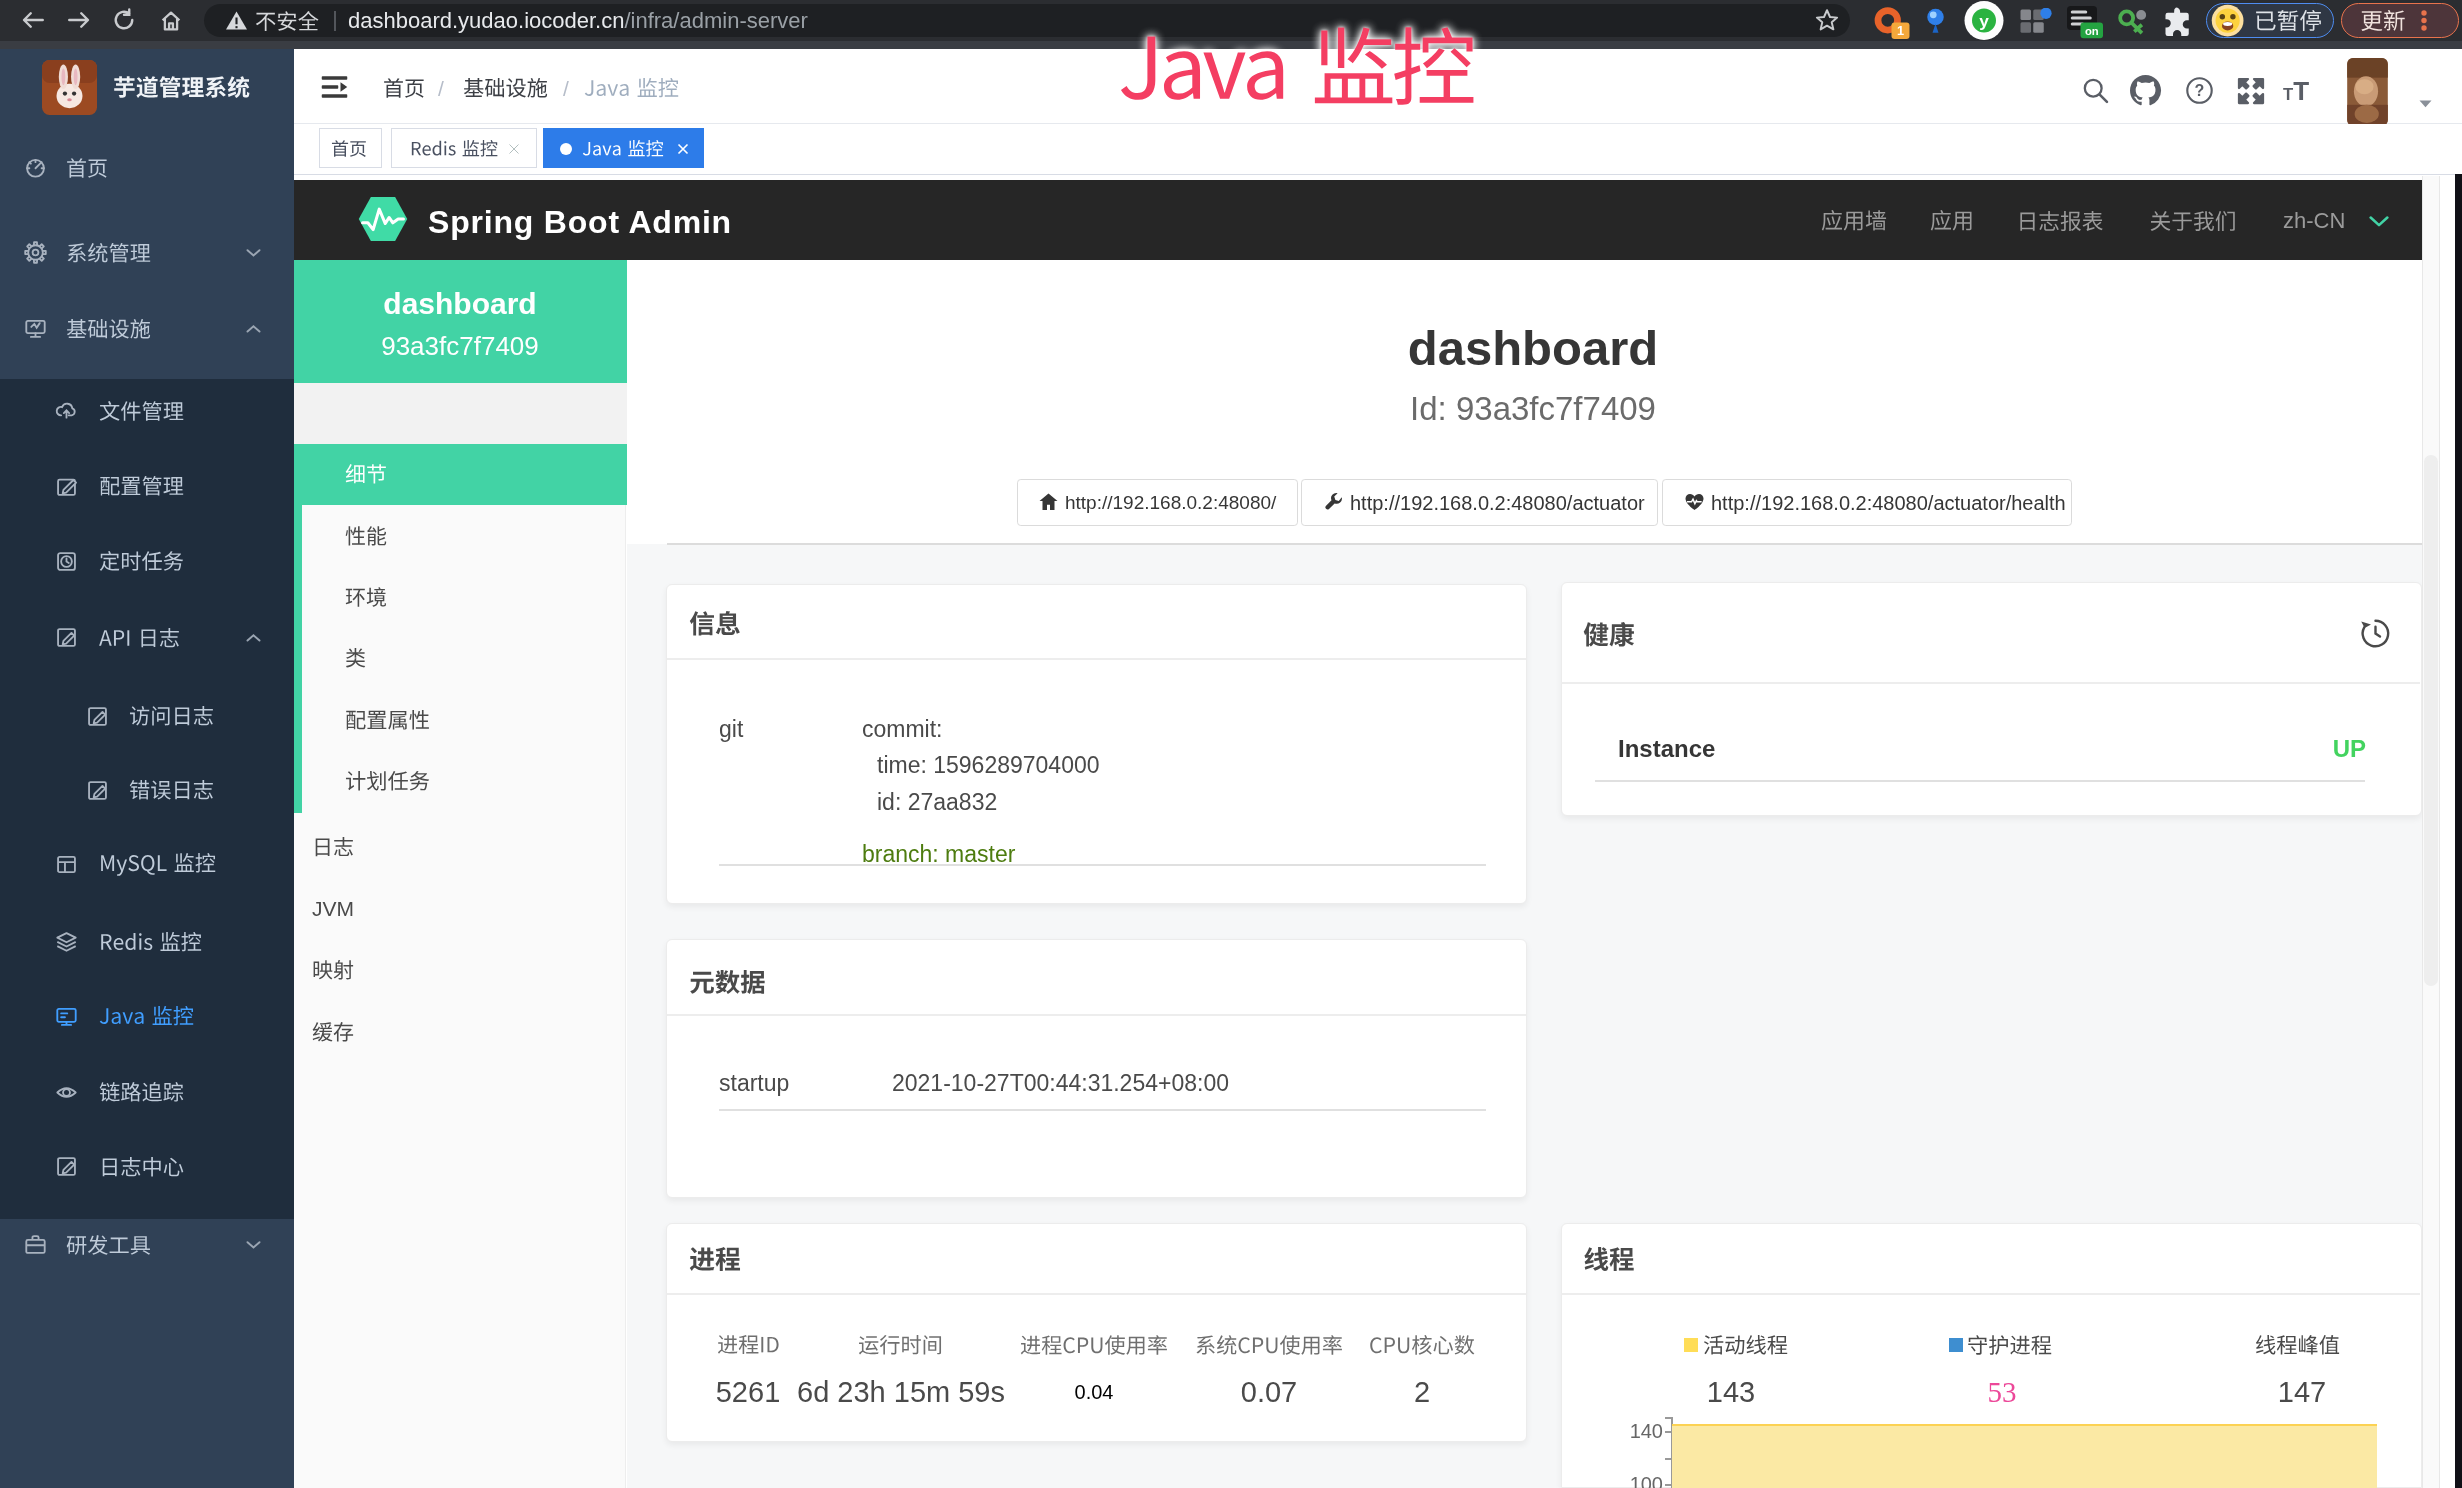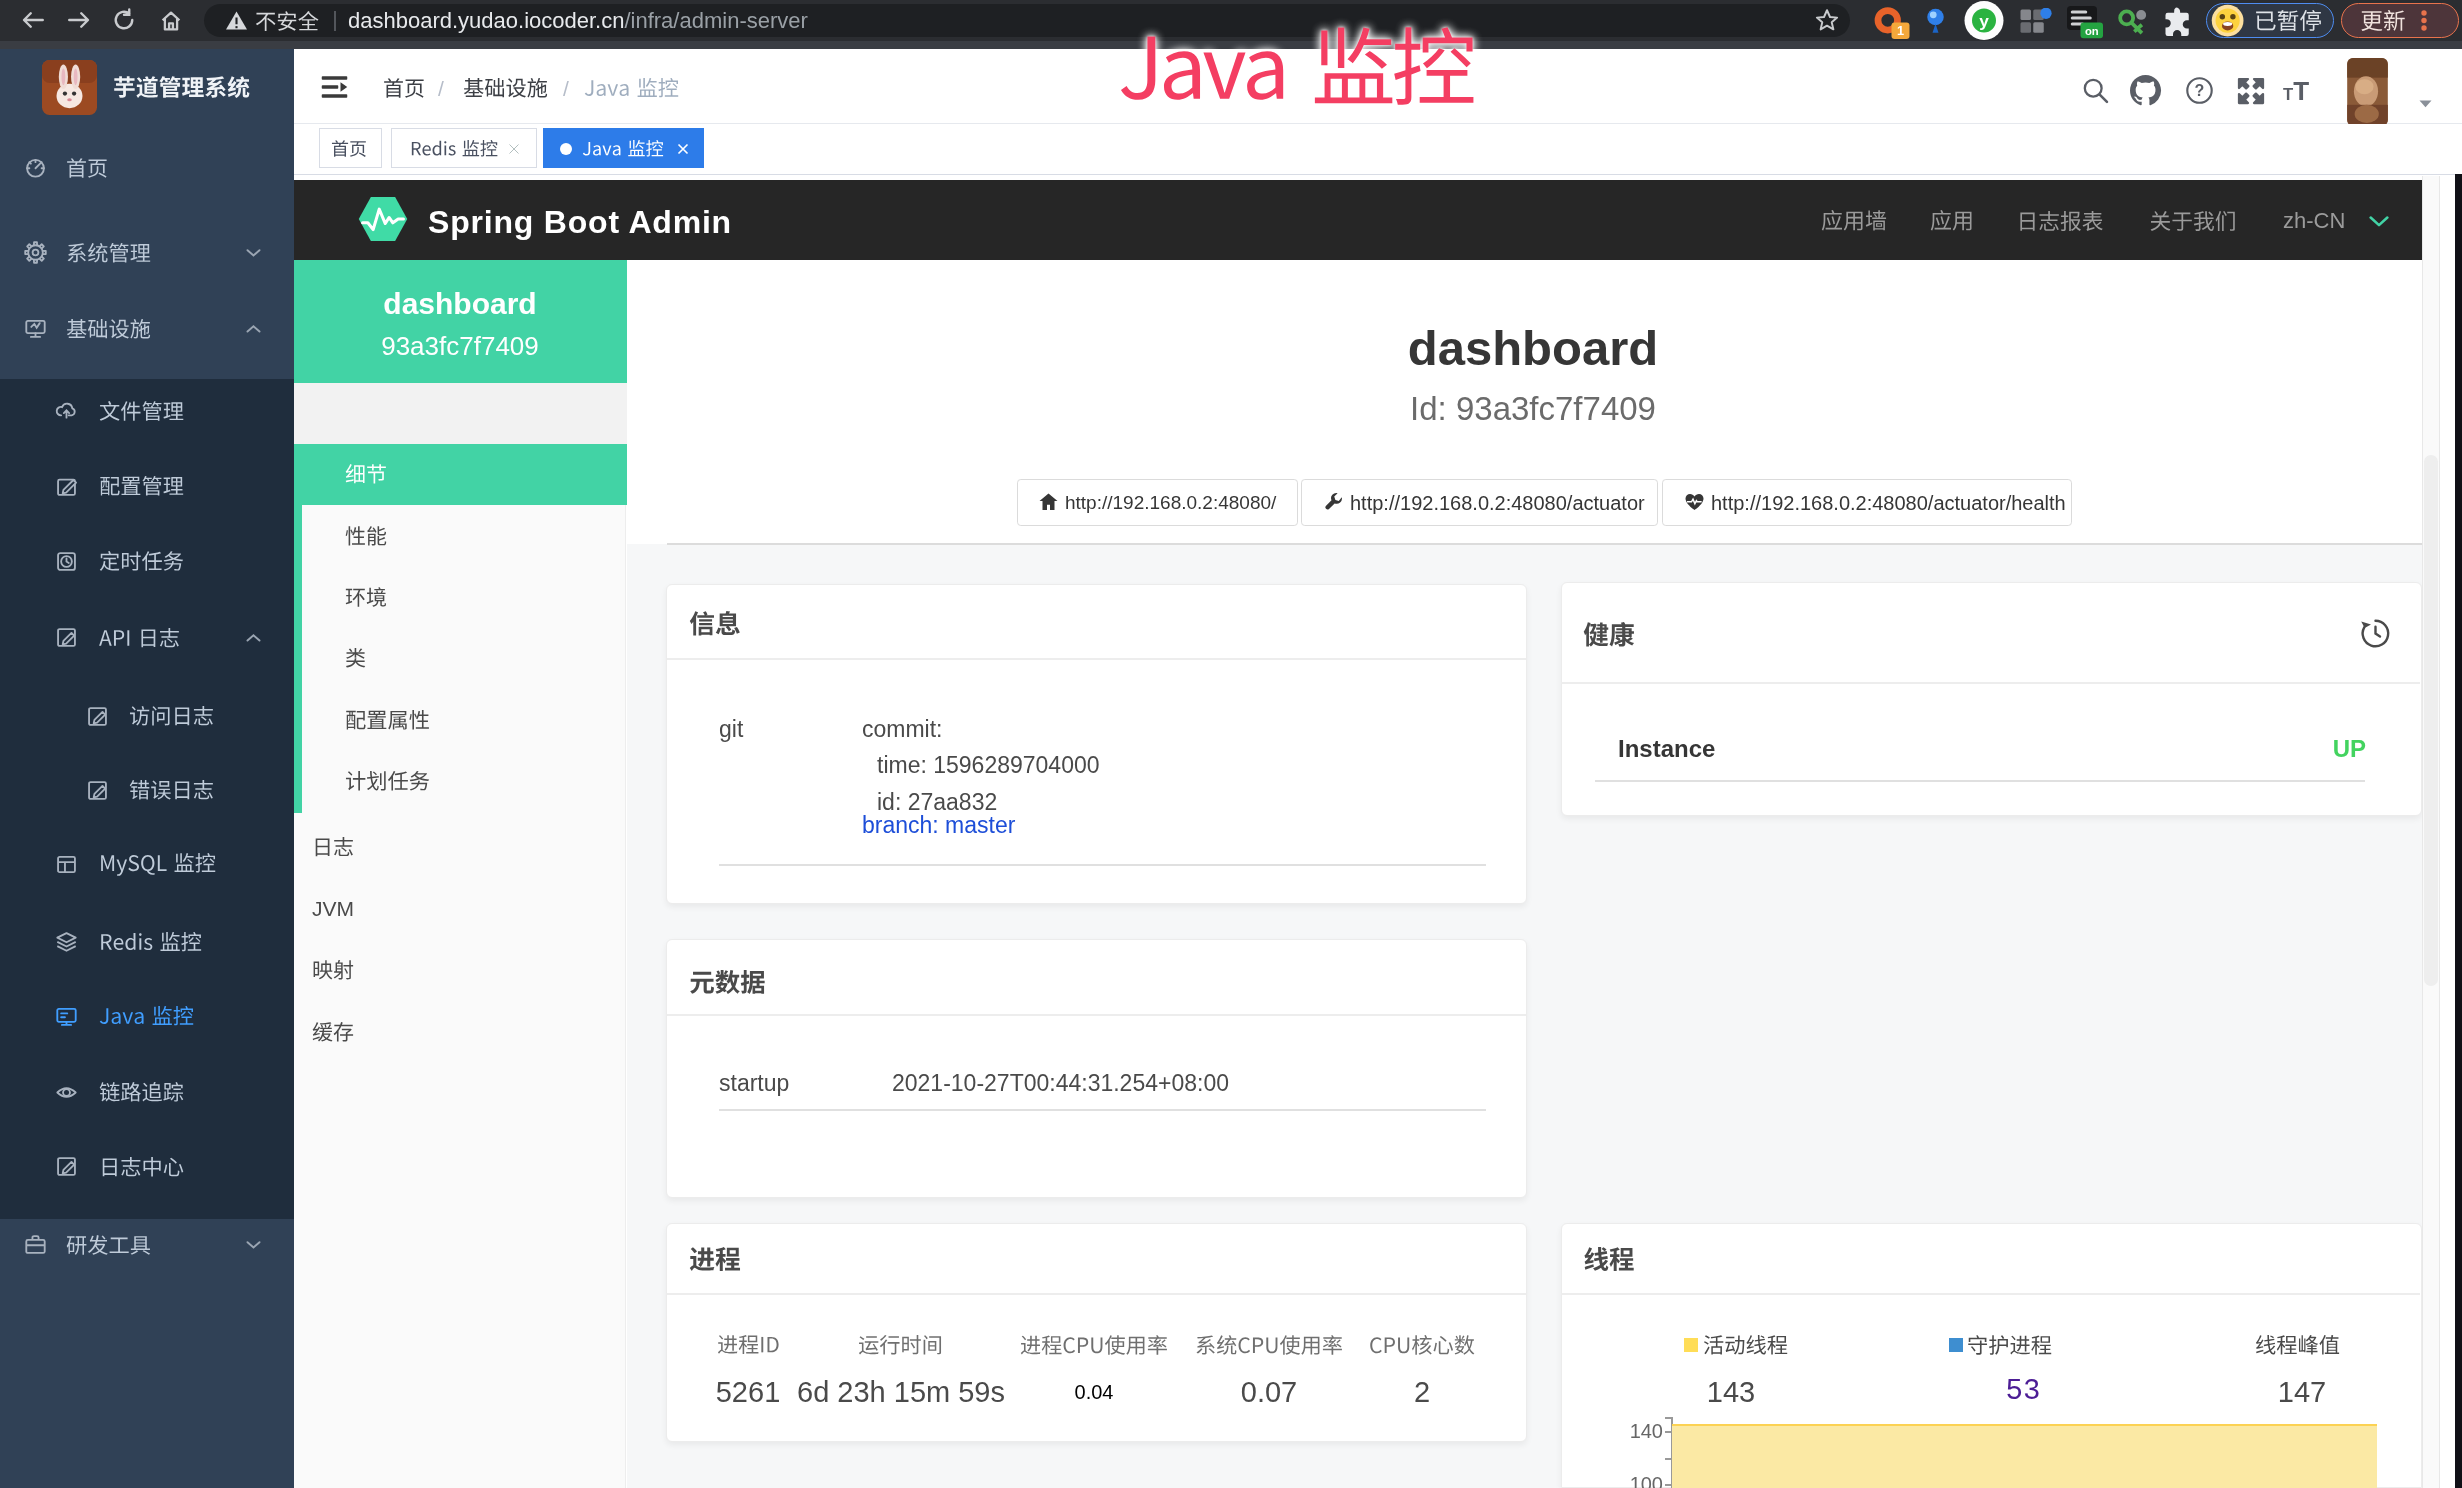--- a/index.html
+++ b/index.html
@@ -687,21 +687,21 @@
     <g fill="#4a4a4a" transform="translate(0,29.2) scale(0.034000,-0.034000)">
       <use href="#gB4FE1" x="0"></use>
       <use href="#gB606F" x="1000"></use>
     </g>
   </svg>
 <div class="abs" style="left:667px;top:658px;width:859px;height:1.5px;background:#ededed;"></div>
 <div class="abs" style="font-family:Liberation Sans,sans-serif;font-size:23px;color:#4a4a4a;font-weight:400;white-space:nowrap;height:26px;line-height:26px;left:719px;top:716px;">git</div>
 <div class="abs" style="font-family:Liberation Sans,sans-serif;font-size:23px;color:#4a4a4a;font-weight:400;white-space:nowrap;height:26px;line-height:26px;left:862px;top:716px;">commit:</div>
 <div class="abs" style="font-family:Liberation Sans,sans-serif;font-size:23px;color:#4a4a4a;font-weight:400;white-space:nowrap;height:26px;line-height:26px;left:877px;top:752px;">time: 1596289704000</div>
 <div class="abs" style="font-family:Liberation Sans,sans-serif;font-size:23px;color:#4a4a4a;font-weight:400;white-space:nowrap;height:26px;line-height:26px;left:877px;top:789px;">id: 27aa832</div>
-<div class="abs" style="font-family:Liberation Sans,sans-serif;font-size:23px;color:#1d4ed8;font-weight:400;white-space:nowrap;height:26px;line-height:26px;left:862px;top:812px;">branch: master</div>
+<div class="abs" style="font-family:Liberation Sans,sans-serif;font-size:23px;color:#4d7c0f;font-weight:400;white-space:nowrap;height:26px;line-height:26px;left:862px;top:841px;">branch: master</div>
 <div class="abs" style="left:719px;top:864px;width:767px;height:1.5px;background:#e0e0e0;"></div>
 <div class="abs" style="left:1561px;top:582px;width:861px;height:234px;background:#fff;border:0.8px solid #ececec;border-radius:6px;box-shadow:0 3px 6px rgba(0,0,0,0.06);box-sizing:border-box;"></div>
 <svg class="abs" style="left:1583px;top:622px;overflow:visible;" width="52" height="24.6" viewBox="0 0 68 32.3906">
     <g fill="#4a4a4a" transform="translate(0,29.2) scale(0.034000,-0.034000)">
       <use href="#gB5065" x="0"></use>
       <use href="#gB5EB7" x="1000"></use>
     </g>
   </svg>
 <svg class="abs" style="left:2359px;top:617px;" width="33" height="33" viewBox="0 0 44 44">
     <path d="M22 5 a17 17 0 1 1 -15 8.8" stroke="#4a4a4a" stroke-width="3.2" fill="none" stroke-linecap="round"></path>
@@ -815,21 +815,21 @@
   </svg>
 <svg class="abs" style="left:2255px;top:1335px;overflow:visible;" width="85" height="19.6" viewBox="0 0 112 25.7969">
     <g fill="#4a4a4a" transform="translate(0,23.6) scale(0.028000,-0.028000)">
       <use href="#gR7EBF" x="0"></use>
       <use href="#gR7A0B" x="1000"></use>
       <use href="#gR5CF0" x="2000"></use>
       <use href="#gR503C" x="3000"></use>
     </g>
   </svg>
 <div class="abs" style="font-family:Liberation Sans,sans-serif;font-size:29px;color:#4a4a4a;font-weight:400;white-space:nowrap;height:32px;line-height:32px;left:1731px;transform:translateX(-50%);top:1376px;">143</div>
-<div class="abs" style="font-family:Liberation Mono, monospace;font-size:29px;color:#4c1d95;font-weight:400;white-space:nowrap;height:32px;line-height:32px;left:2002px;transform:translateX(-50%);top:1376px;margin-left:21px;">53</div>
+<div class="abs" style="font-family:Liberation Serif, serif;font-size:29px;color:#ec4899;font-weight:400;white-space:nowrap;height:32px;line-height:32px;left:2002px;transform:translateX(-50%);top:1376px;">53</div>
 <div class="abs" style="font-family:Liberation Sans,sans-serif;font-size:29px;color:#4a4a4a;font-weight:400;white-space:nowrap;height:32px;line-height:32px;left:2302px;transform:translateX(-50%);top:1376px;">147</div>
 <div class="abs" style="font-family:Liberation Sans,sans-serif;font-size:20px;color:#666;font-weight:400;white-space:nowrap;width:49px;text-align:right;height:21px;line-height:21px;left:1614px;top:1421px;">140</div>
 <div class="abs" style="font-family:Liberation Sans,sans-serif;font-size:20px;color:#666;font-weight:400;white-space:nowrap;width:49px;text-align:right;height:21px;line-height:21px;left:1614px;top:1500px;">120</div>
 <div class="abs" style="font-family:Liberation Sans,sans-serif;font-size:20px;color:#666;font-weight:400;white-space:nowrap;width:49px;text-align:right;height:21px;line-height:21px;left:1614px;top:1474px;">100</div>
 <div class="abs" style="left:1671px;top:1417px;width:1.5px;height:72px;background:#999;"></div>
 <div class="abs" style="left:1665px;top:1417px;width:6.8px;height:1.5px;background:#999;"></div>
 <div class="abs" style="left:1665px;top:1431px;width:6.8px;height:1.5px;background:#999;"></div>
 <div class="abs" style="left:1665px;top:1458px;width:6.8px;height:1.5px;background:#999;"></div>
 <div class="abs" style="left:1665px;top:1484px;width:6.8px;height:1.5px;background:#999;"></div>
 <div class="abs" style="left:1672px;top:1424px;width:705px;height:64px;background:#fbe9a4;border-top:2.3px solid #fcd253;box-sizing:border-box;"></div>

